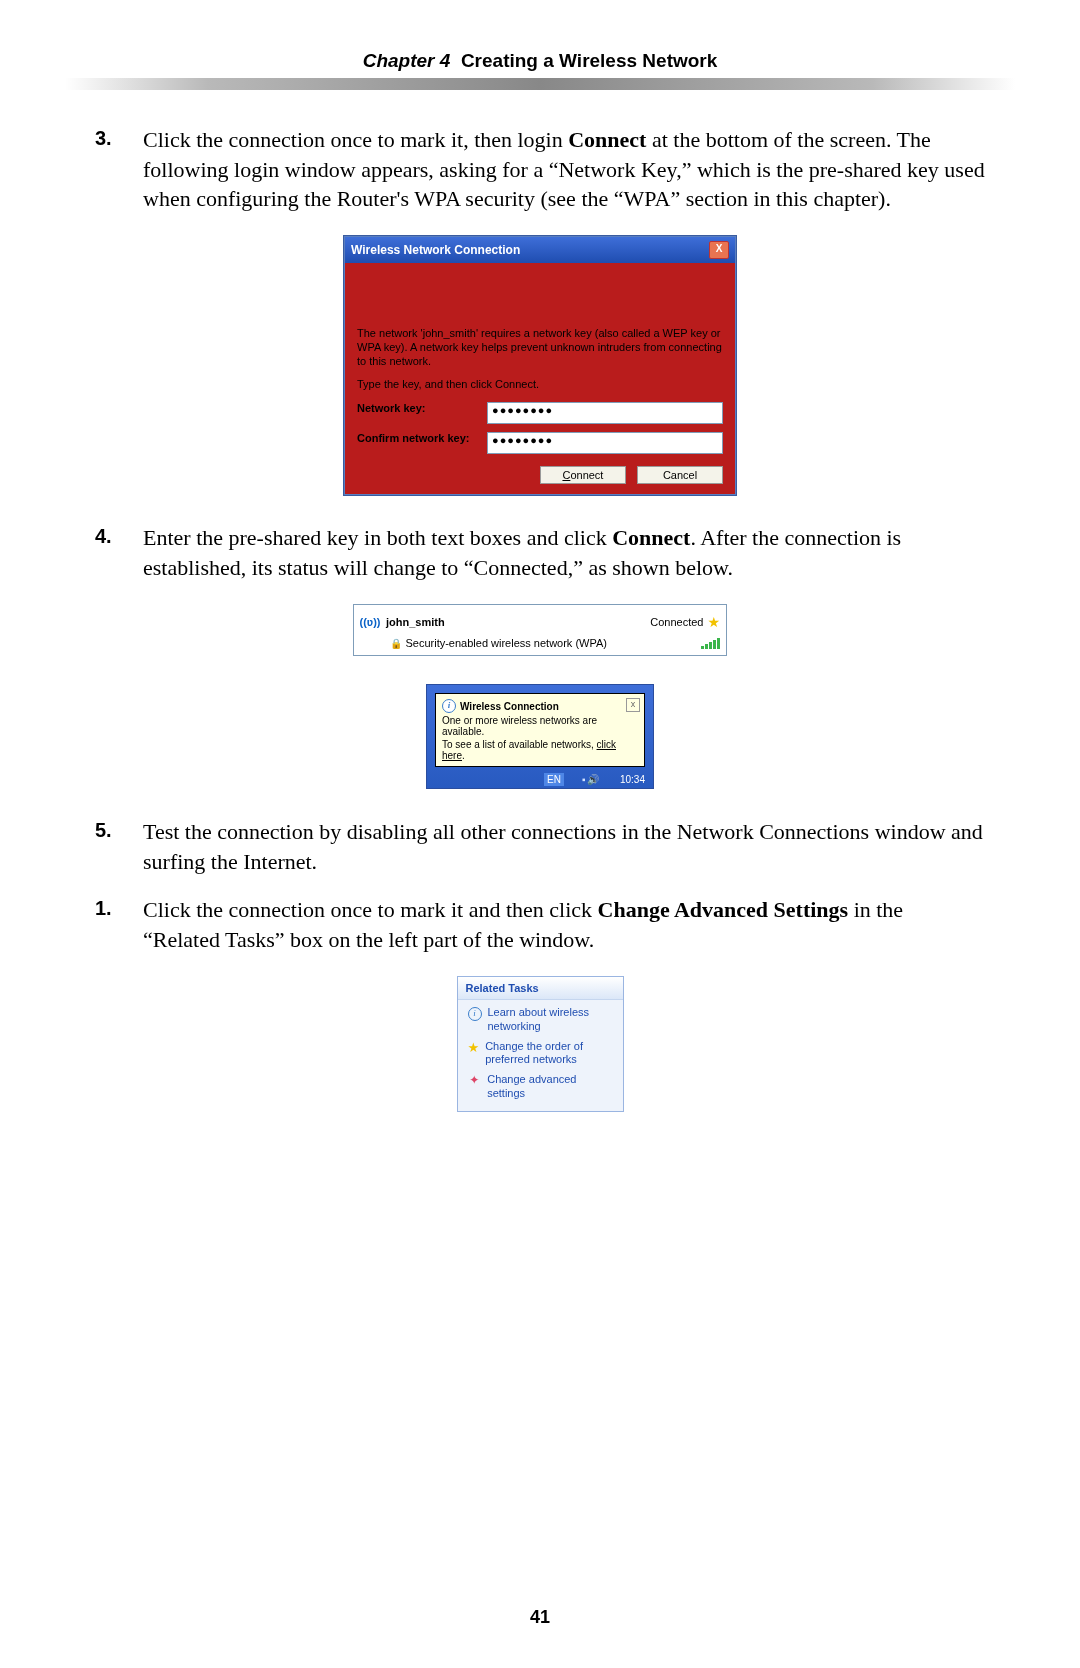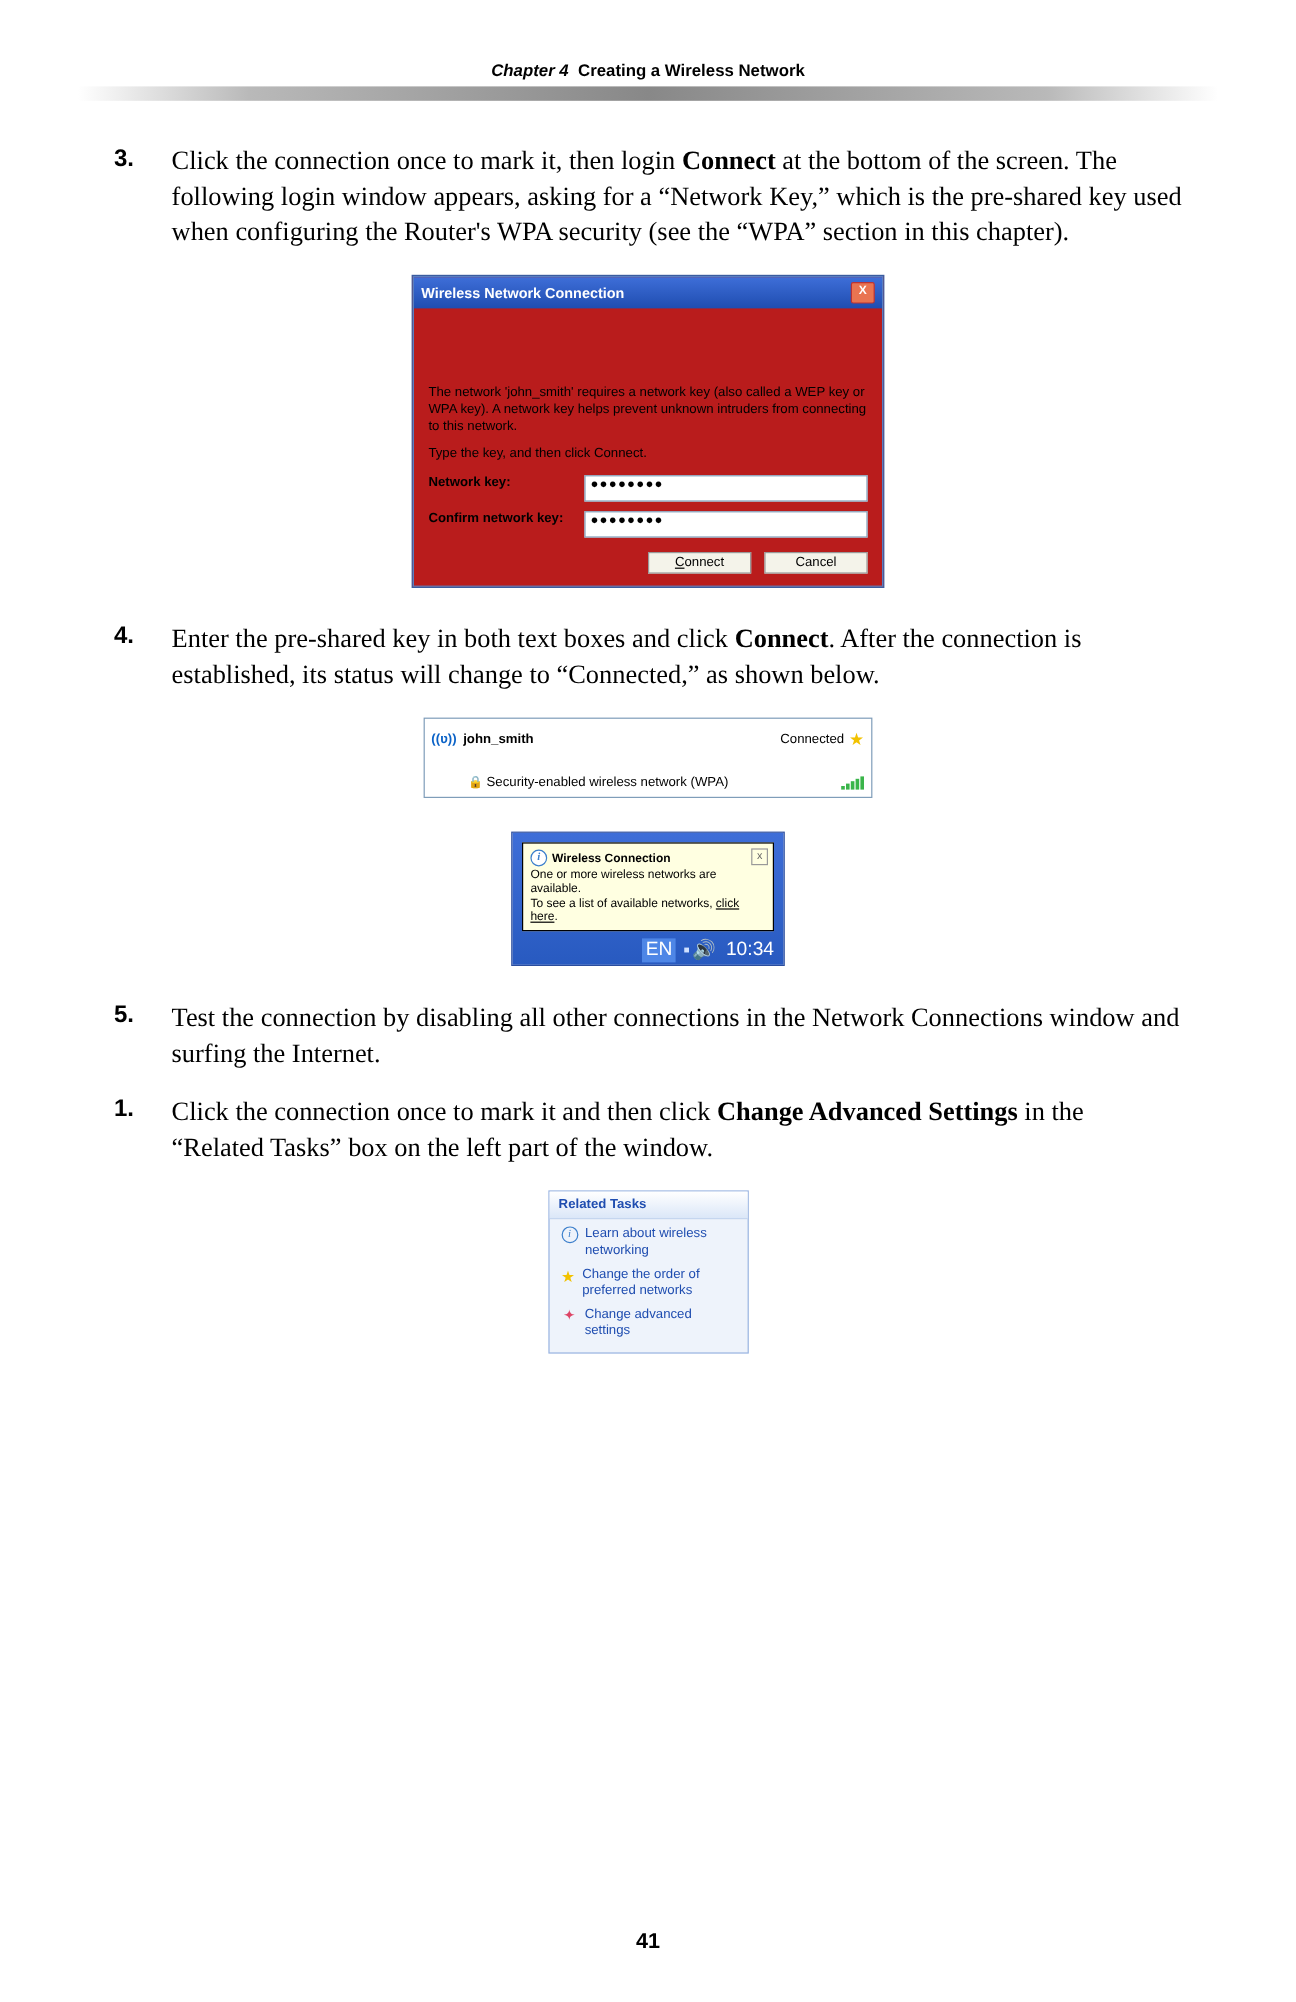--- a/index.html
+++ b/index.html
@@ -13,21 +13,21 @@
   .page {
     width: 1080px;
     min-height: 1668px;
     box-sizing: border-box;
     padding: 50px 95px 40px 95px;
     position: relative;
   }
   .chapter-header {
     text-align: center;
     font-family: Arial, Helvetica, sans-serif;
-    font-size: 14px;
+    font-size: 19px;
     font-weight: bold;
     margin-bottom: 6px;
   }
   .chapter-header em { font-style: italic; font-weight: bold; }
   .header-rule {
     height: 12px;
     background: radial-gradient(ellipse at center, #888 0%, #aaa 10%, #fff 70%);
     background: linear-gradient(to right, #fff 0%, #b9b9b9 15%, #888 50%, #b9b9b9 85%, #fff 100%);
     border: none;
     margin: 0 -30px 35px -30px;
@@ -162,21 +162,21 @@
   }
   .netrow .right {
     display: flex; align-items: center; gap: 4px;
   }
   .netrow .star {
     color: #f2c200;
     font-size: 14px;
   }
   .netrow .sub {
     margin-left: 30px;
-    margin-top: 17px;
+    margin-top: 2px;
     display:flex; justify-content:space-between; align-items:center;
   }
   .netrow .lock { color:#f2c200; font-size:10px; margin-right:3px; }
   .signal {
     display: inline-flex; align-items: flex-end; gap: 1px; height: 12px;
   }
   .signal span {
     width: 3px; background: #3ab54a; display: inline-block;
   }
   .signal span:nth-child(1){height:3px;}
@@ -208,22 +208,22 @@
     width:12px;height:12px;border-radius:50%;background:#fff;border:1px solid #3a7ecb;color:#3a7ecb;
     font-size:9px;line-height:11px;text-align:center;font-style:italic;font-family:Georgia,serif;
   }
   .balloon .bclose {
     position:absolute; right:4px; top:4px; width:12px;height:12px;
     border:1px solid #999; color:#666; font-size:9px; line-height:10px; text-align:center;
   }
   .balloon .line { margin-top:2px; }
   .balloon .link { text-decoration: underline; color:#000; }
   .tray {
-    display:flex; justify-content:flex-end; align-items:center; gap:6px;
-    color:#fff; font-size:16px;
+    display:flex; justify-content:flex-end; align-items:center; gap:18px;
+    color:#fff; font-size:10px;
   }
   .tray .lang { background:#4e86e6; padding:1px 3px; }
   .tray .ticons { color:#cfe0ff; letter-spacing:2px; }
 
   
   .tasks {
     display:inline-block;
     width: 165px;
     border: 1px solid #9ab5e1;
     background: #eef3fb;

